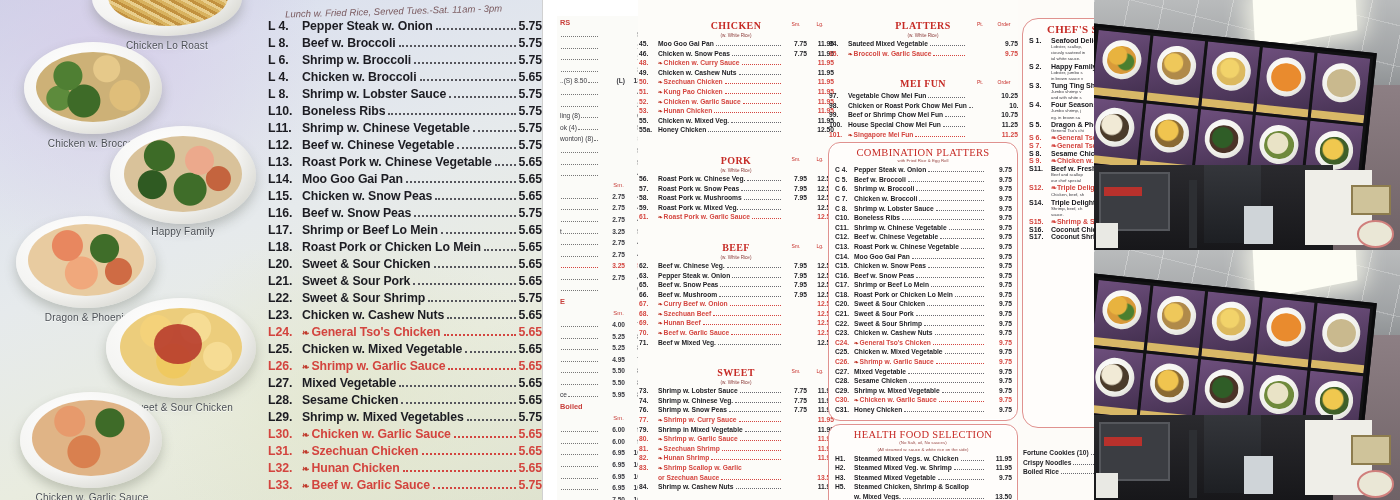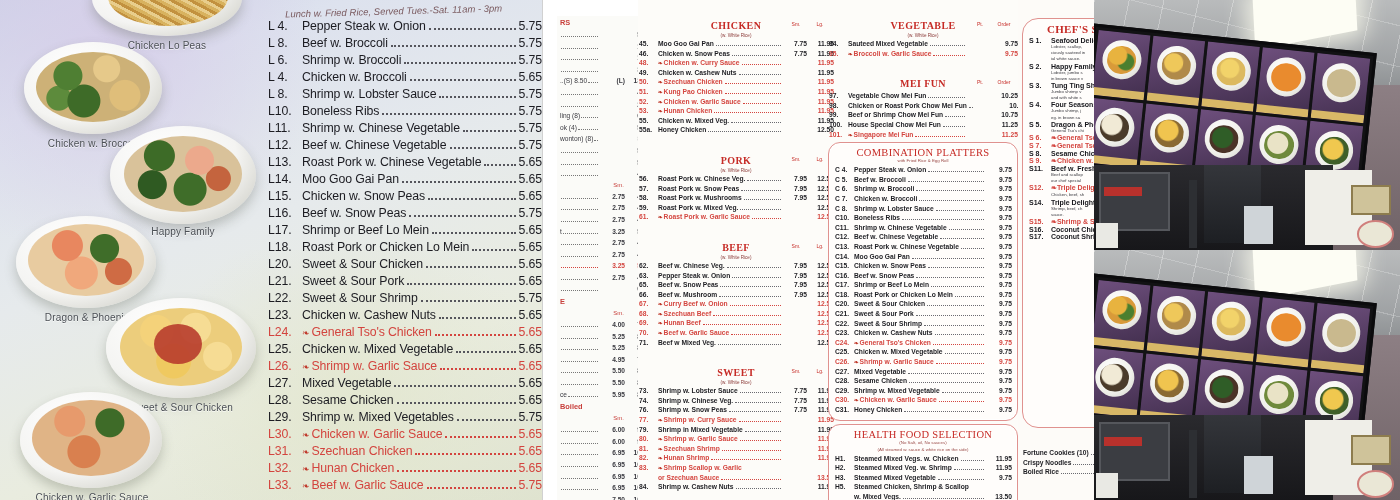--- a/index.html
+++ b/index.html
@@ -42,21 +42,21 @@
   }
 
   .lunch-header {
     position:absolute; left:285px; top:5px; width:250px;
     font-size:9.5px; color:#7a5a5f; font-style:italic;
     transform: rotate(-1.6deg); white-space:nowrap;
   }
   .lunch-list { position:absolute; left:268px; top:18px; width:274px; }
   .lrow {
     display:flex; align-items:baseline; height:17px; line-height:17px;
-    font-size:12.3px; font-weight:normal; color:#1c1c22;
+    font-size:12.3px; font-weight:bold; color:#1c1c22;
     letter-spacing:-.1px;
   }
   .lrow .code { width:34px; flex:none; }
   .lrow .nm { white-space:nowrap; }
   .lrow .dots {
     flex:1; border-bottom:2px dotted #55555c; margin:0 2px 3px 3px; min-width:8px;
   }
   .lrow .pr { flex:none; }
   .lrow.hot { color:#d3443e; }
   .lrow.hot .dots { border-bottom-color:#d3443e; }
@@ -226,21 +226,21 @@
     <div class="lunch-glow"></div>
     <div class="lunch-glow2"></div>
 
     <div class="lunch-photos">
 
       <div class="dish" style="left:92px;top:-40px;">
         <div class="plate" style="width:150px;height:76px;">
           <div class="food" style="left:16px;top:8px;width:120px;height:58px;background:
             repeating-linear-gradient(28deg,#d8b25f 0 3px,#e8cd8c 3px 6px,#c2913f 6px 9px);"></div>
         </div>
-        <div class="dish-cap" style="top:80px;left:0;width:150px;">Chicken Lo Peas</div>
+        <div class="dish-cap" style="top:80px;left:0;width:150px;">Chicken Lo Roast</div>
       </div>
 
       <div class="dish" style="left:24px;top:42px;">
         <div class="plate" style="width:138px;height:92px;">
           <div class="food" style="left:12px;top:10px;width:114px;height:70px;background:
             radial-gradient(circle at 28% 34%, #4f7f33 0 14px, rgba(0,0,0,0) 15px),
             radial-gradient(circle at 62% 24%, #e6c98a 0 13px, rgba(0,0,0,0) 14px),
             radial-gradient(circle at 42% 70%, #3e6b28 0 16px, rgba(0,0,0,0) 17px),
             radial-gradient(circle at 78% 62%, #dfbe7a 0 15px, rgba(0,0,0,0) 16px),
             radial-gradient(circle at 20% 66%, #5d8b3c 0 12px, rgba(0,0,0,0) 13px),
@@ -1026,21 +1026,21 @@
         </div>
         <div class="mrow">
           <span class="no">92.</span>
           <span class="nm">Sweet &amp; Sour Shrimp</span>
           <span class="p1">7.75</span>
           <span class="p2">11.95</span>
         </div>
       </div>
     <div class="col-b" id="main-col-b">
         <div class="sec-title-wrap">
-          <div class="sec-title">VEGETABLE</div>
+          <div class="sec-title">PLATTERS</div>
           <div class="cols"><span>Pt.</span><span>Order</span></div>
         </div>
         <div class="sec-sub">(w. White Rice)</div>
         <div class="mrow">
           <span class="no">94.</span>
           <span class="nm">Sauteed Mixed Vegetable</span>
           <span class="dd"></span>
           <span class="p1"></span>
           <span class="p2">9.75</span>
         </div>

